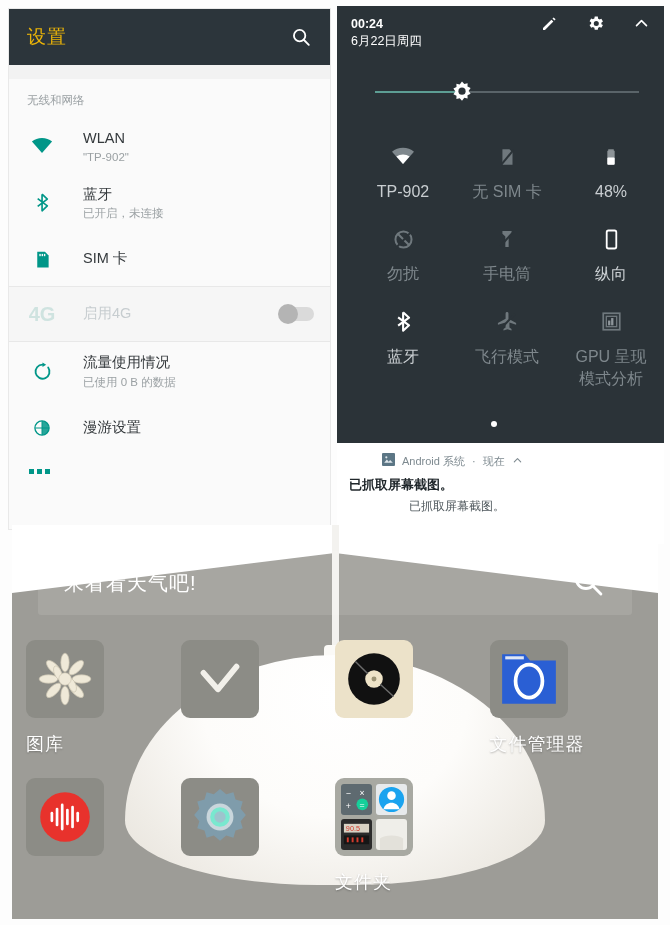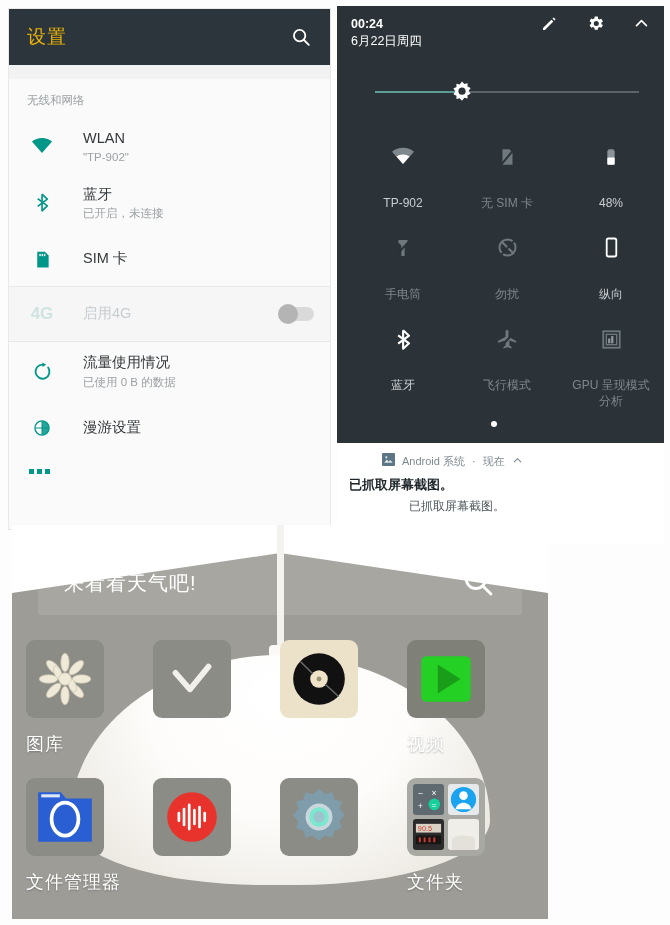--- a/index.html
+++ b/index.html
@@ -36,21 +36,21 @@
     display: flex; align-items: center;
     padding: 11px 16px 11px 18px;
     background: #fafafa; min-height: 54px;
   }
   .st-row.dim { background: #f6f6f6; }
   .st-ico {
     width: 30px; min-width: 30px; display:flex;
     align-items:center; justify-content:center;
     color: #009688; margin-right: 26px;
   }
-  .st-ico.dis { color:#cfe3e0; font-weight:bold; font-size:17px; }
+  .st-ico.dis { color:#cfe3e0; font-weight:bold; font-size:20px; }
   .st-txt { flex:1; }
   .st-lab { font-size: 14.5px; color: #34393c; line-height: 1.35; }
   .st-sub { font-size: 11.5px; color: #9aa0a3; margin-top: 2px; }
   .st-row.dim .st-lab { color: #c7cdd0; }
   .st-row.dim .st-sub { color: #d2d7d9; }
   .st-div { height: 1px; background:#e8e8e8; margin: 0; }
   .st-switch {
     width: 34px; height: 14px; border-radius: 7px;
     background: #dadada; position: relative;
   }
@@ -81,38 +81,38 @@
 
   .qs-slider { margin: 30px 24px 0 24px; position: relative; height: 24px; }
   .qs-track-l { position:absolute; left:0; top:11px; height:2px; background:#5d9e94; }
   .qs-track-r { position:absolute; right:0; top:11px; height:2px; background:#5a6469; }
   .qs-knob { position:absolute; top:0; width:24px; height:24px; }
 
   .qs-grid { display:grid; grid-template-columns:repeat(3,1fr); margin-top: 26px; }
   .qs-tile { display:flex; flex-direction:column; align-items:center; padding:14px 4px 10px; }
   .qs-tile .g { height:26px; display:flex; align-items:center; justify-content:center; }
   .qs-tile .t {
-    color:#c9ced1; font-size:12px; margin-top:25px; text-align:center; line-height:1.35;
+    color:#c9ced1; font-size:16px; margin-top:11px; text-align:center; line-height:1.35;
     max-width: 82px;
   }
   .qs-tile.off .t { color:#7e878c; }
   .qs-dots { position:absolute; bottom:16px; left:0; right:0; display:flex; justify-content:center; gap:8px; }
   .qs-dots i { width:6px; height:6px; border-radius:50%; background:#69727７; display:block; }
   .qs-dots i.on { background:#ffffff; }
 
   .qs-notif { background:#ffffff; padding: 9px 12px 0 12px; }
   .qs-n-head { display:flex; align-items:center; gap:7px;padding-left:33px; }
   .qs-n-app { font-size:11px; color:#7e8a90; }
   .qs-n-body { font-size:13px; color:#20272b; font-weight:bold; margin-top:6px; }
   .qs-n-body2 { font-size:12px; color:#4d565b; margin-top:4px; padding-left:60px; }
 
   
   #home-panel {
     position: absolute; left: 12px; top: 525px;
-    width: 536px; height: 394px;
+    width: 646px; height: 394px;
     overflow: hidden;
     background: #9d9c97;
   }
   .hp-bg { position:absolute; inset:0; }
   .hp-lampcord {
     position:absolute; left:50%; top:0; width:7px; height:150px;
     margin-left:-3px; background:#f3f2ef;
   }
   .hp-lampshade {
     position:absolute; left:50%; top:130px; width:420px; height:230px;
@@ -350,37 +350,37 @@
                 <rect x="9" y="3.6" width="6" height="1.8" fill="#8d9498"></rect>
                 <rect x="8" y="5" width="8" height="15.4" rx="1" fill="#8d9498"></rect>
                 <rect x="8" y="12.6" width="8" height="7.8" rx="1" fill="#ffffff"></rect>
               </svg>
           </span>
           <span class="t">48%</span>
         </div>
 
         <div class="qs-tile off">
           <span class="g">
-            <svg viewBox="0 0 24 24" width="22" height="22">
-                <path fill="#6f787d" d="M7 3.4h10v2.8l-3.2 3v11.4h-3.6V9.2L7 6.2z"></path>
-                <path stroke="#2b3338" stroke-width="2.2" d="M5 19.6 19.2 4"></path>
-              </svg>
-          </span>
-          <span class="t">手电筒</span>
-        </div>
-
-        <div class="qs-tile off">
-          <span class="g">
             <svg viewBox="0 0 24 24" width="23" height="23">
                 <circle cx="12" cy="12" r="8.4" fill="none" stroke="#6f787d" stroke-width="2.1"></circle>
                 <path stroke="#6f787d" stroke-width="2.1" d="M6.2 6.2 17.8 17.8"></path>
                 <path stroke="#2b3338" stroke-width="2.1" d="M4.6 20.4 20 4.2"></path>
               </svg>
           </span>
           <span class="t">勿扰</span>
+        </div>
+
+        <div class="qs-tile off">
+          <span class="g">
+            <svg viewBox="0 0 24 24" width="22" height="22">
+                <path fill="#6f787d" d="M7 3.4h10v2.8l-3.2 3v11.4h-3.6V9.2L7 6.2z"></path>
+                <path stroke="#2b3338" stroke-width="2.2" d="M5 19.6 19.2 4"></path>
+              </svg>
+          </span>
+          <span class="t">手电筒</span>
         </div>
 
         <div class="qs-tile">
           <span class="g">
             <svg viewBox="0 0 24 24" width="23" height="23">
                 <rect x="7" y="2.6" width="10" height="18.8" rx="1.8" fill="none" stroke="#ffffff" stroke-width="1.9"></rect>
               </svg>
           </span>
           <span class="t">纵向</span>
         </div>
@@ -504,29 +504,20 @@
           <svg viewBox="0 0 60 60" width="62" height="62">
             <circle cx="30" cy="30" r="25" fill="#111111"></circle>
             <circle cx="30" cy="30" r="8.5" fill="#efe4c8"></circle>
             <circle cx="30" cy="30" r="2.4" fill="#9d9475"></circle>
             <path stroke="#6b6b6b" stroke-width="1.4" fill="none" d="M12 13 24 25M36 35 49 47"></path>
           </svg>
         </div>
         <div class="hp-applabel hidden-lbl"></div>
       </div>
 
-      <div class="hp-app">
-        <div class="hp-iconbox ic-video">
-          <svg viewBox="0 0 60 60" width="62" height="62">
-            <rect x="6" y="8" width="48" height="44" rx="5" fill="#24d024"></rect>
-            <path fill="#1a9e1a" d="M22 16l22 14-22 14z"></path>
-          </svg>
-        </div>
-        <div class="hp-applabel">视频</div>
-      </div>
 
       <div class="hp-app">
         <div class="hp-iconbox ic-files">
           <svg viewBox="0 0 60 60" width="62" height="62">
             <path fill="#2a5fd4" d="M4 6h22l5 6h25v42H4z"></path>
             <rect x="7" y="8" width="18" height="3" fill="#dfe6f5"></rect>
             <ellipse cx="30" cy="32" rx="13" ry="16" fill="none" stroke="#ffffff" stroke-width="3.6"></ellipse>
           </svg>
         </div>
         <div class="hp-applabel">文件管理器</div>

